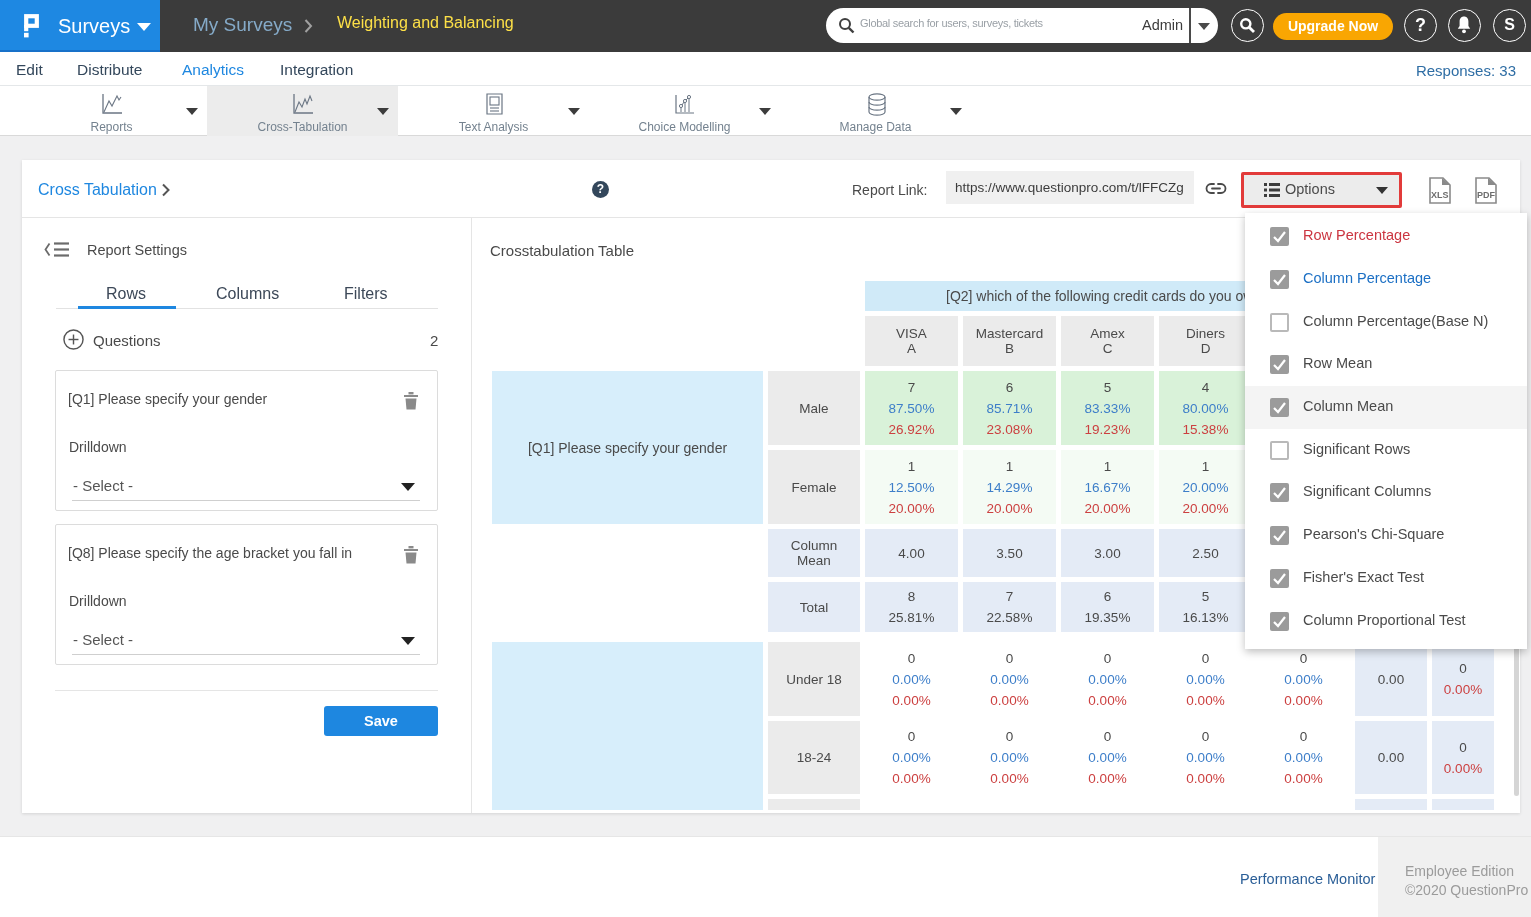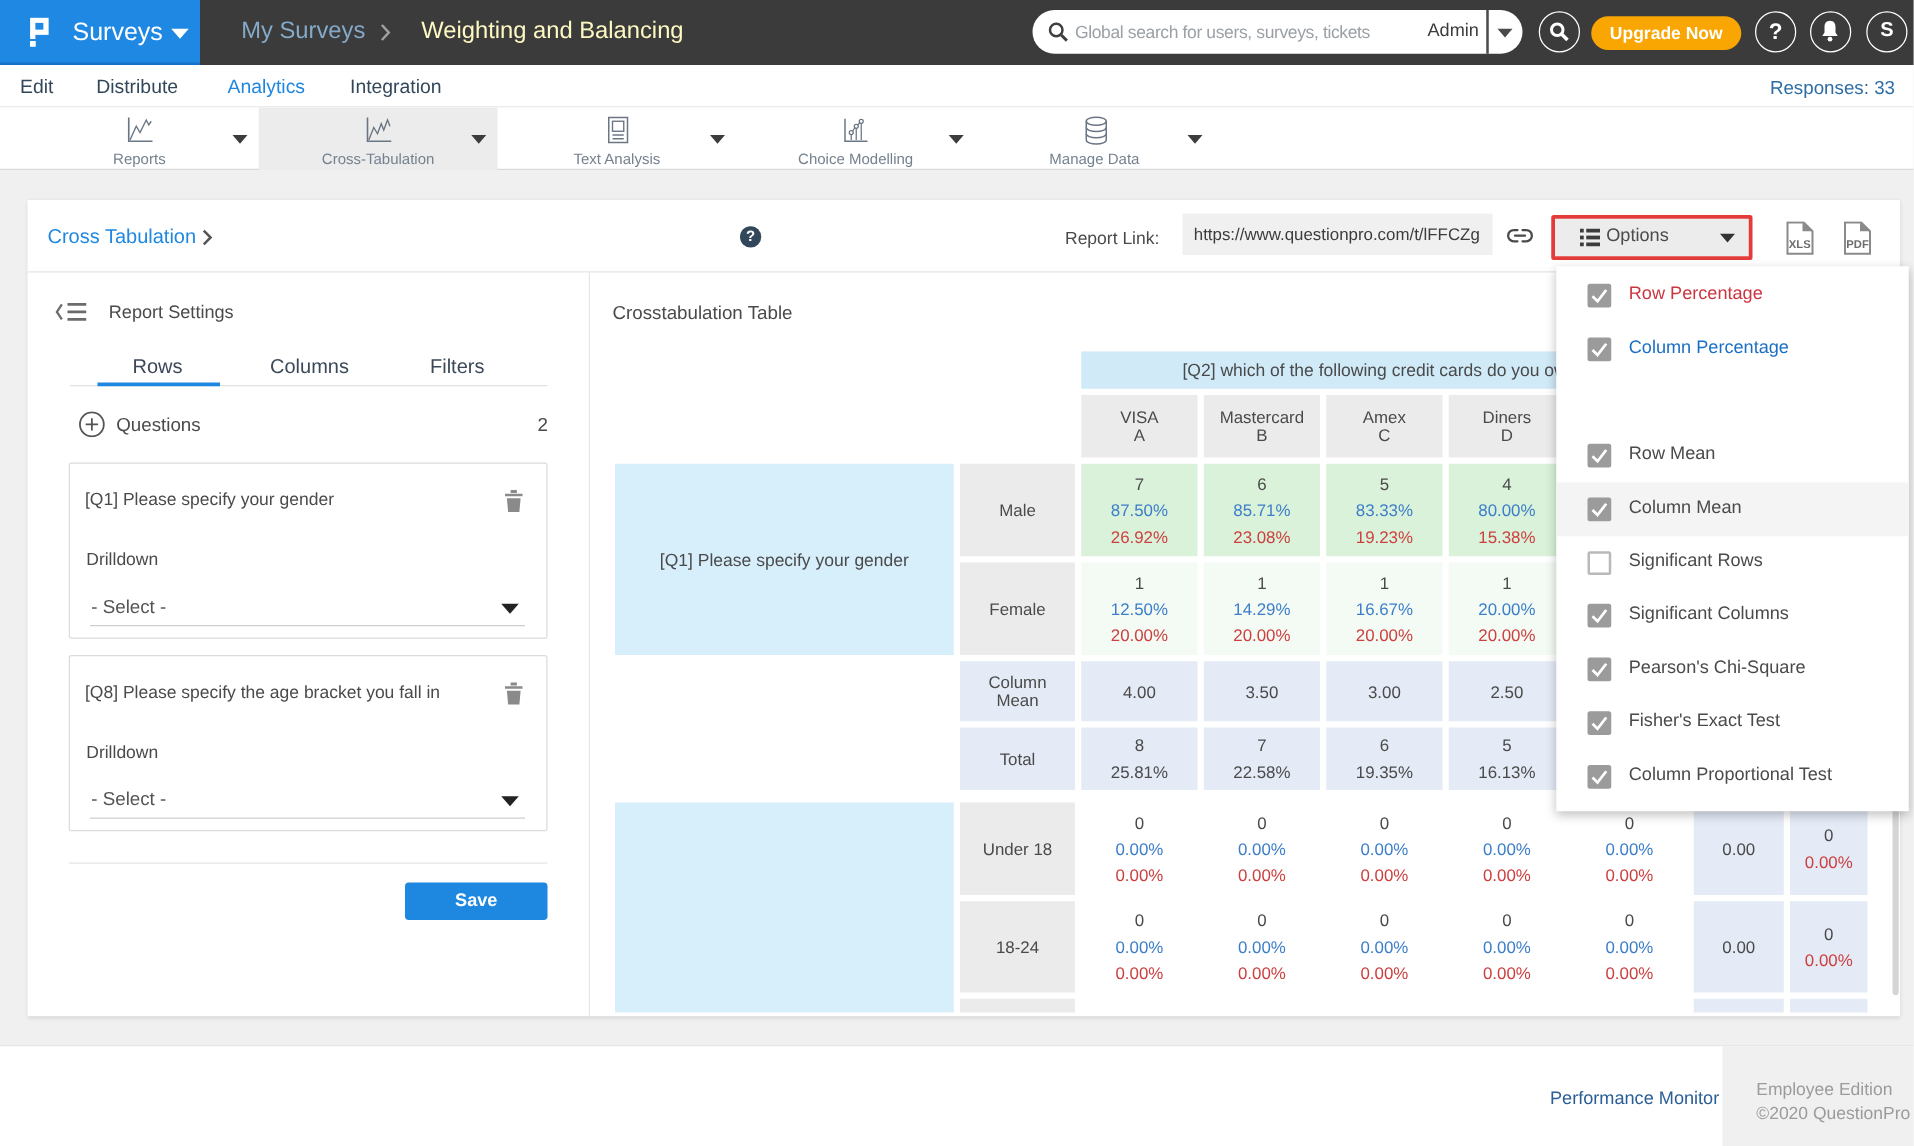--- a/index.html
+++ b/index.html
@@ -7,24 +7,24 @@
 body { font-family:"Liberation Sans", sans-serif; background:#f0f0f1; position:relative; }
 #page { position:absolute; left:0; top:0; width:1531px; height:917px; }
 .abs { position:absolute; }
 
 
 #topbar { position:absolute; left:0; top:0; width:1531px; height:52px; background:#3b3b3b; }
 #brand { position:absolute; left:0; top:0; width:160px; height:52px; background:#1e88e2; border-bottom:2px solid #1871c9; }
 #brand .txt { position:absolute; left:58px; top:15px; color:#fff; font-size:20px; }
 #brand .caret { position:absolute; left:137px; top:23px; width:0; height:0; border-left:7px solid transparent; border-right:7px solid transparent; border-top:8px solid #fff; }
 .crumb1 { position:absolute; left:193px; top:14px; font-size:19px; color:#85aac8; }
-.crumb2 { position:absolute; left:337px; top:14px; font-size:19px; color:#fef9c3; }
+.crumb2 { position:absolute; left:337px; top:14px; font-size:16px; color:#fde047; }
 
 #searchpill { position:absolute; left:826px; top:8px; width:392px; height:35px; background:#fff; border-radius:18px; }
-#searchpill .ph { position:absolute; left:34px; top:9px; font-size:14px; letter-spacing:-0.3px; color:#9aa0a6; }
+#searchpill .ph { position:absolute; left:34px; top:9px; font-size:11px; letter-spacing:-0.3px; color:#9aa0a6; }
 #searchpill .admin { position:absolute; left:316px; top:9px; font-size:14.5px; color:#3c3c3c; }
 #searchpill .vdiv { position:absolute; left:363px; top:0px; width:1.5px; height:35px; background:#4a4a4a; }
 #searchpill .caret { position:absolute; left:372px; top:15px; width:0; height:0; border-left:6px solid transparent; border-right:6px solid transparent; border-top:7px solid #4a4a4a; }
 .circbtn { position:absolute; width:33px; height:33px; border:1.6px solid #fff; border-radius:50%; }
 #upgr { position:absolute; left:1273px; top:13px; width:120px; height:27px; background:#f9a602; border-radius:14px; color:#fff; font-size:14px; font-weight:bold; text-align:center; line-height:27px; }
 
 
 #menubar { position:absolute; left:0; top:52px; width:1531px; height:34px; background:#fff; border-bottom:1px solid #e4e7e9; }
 .mitem { position:absolute; top:9px; font-size:15.5px; color:#33475b; }
 #resp { position:absolute; right:15px; top:10px; font-size:15px; color:#2e6da4; }
@@ -570,20 +570,24 @@
         <span class="lbl" style="color:#cb3540">Row Percentage</span>
       </div>
     <div class="ditem" style="top:45px">
         <span class="cb on">
           <svg width="15" height="13" viewBox="0 0 15 13">
             <path d="M2 7 L6 11 L13 2" fill="none" stroke="#fff" stroke-width="2.2"></path>
           </svg>
         </span>
         <span class="lbl" style="color:#1b6fc4">Column Percentage</span>
       </div>
+    <div class="ditem" style="top:88px">
+        <span class="cb off"></span>
+        <span class="lbl">Column Percentage(Base N)</span>
+      </div>
     <div class="ditem" style="top:130px">
         <span class="cb on">
           <svg width="15" height="13" viewBox="0 0 15 13">
             <path d="M2 7 L6 11 L13 2" fill="none" stroke="#fff" stroke-width="2.2"></path>
           </svg>
         </span>
         <span class="lbl">Row Mean</span>
       </div>
     <div class="ditem" style="top:173px;background:#f4f4f4">
         <span class="cb on">

